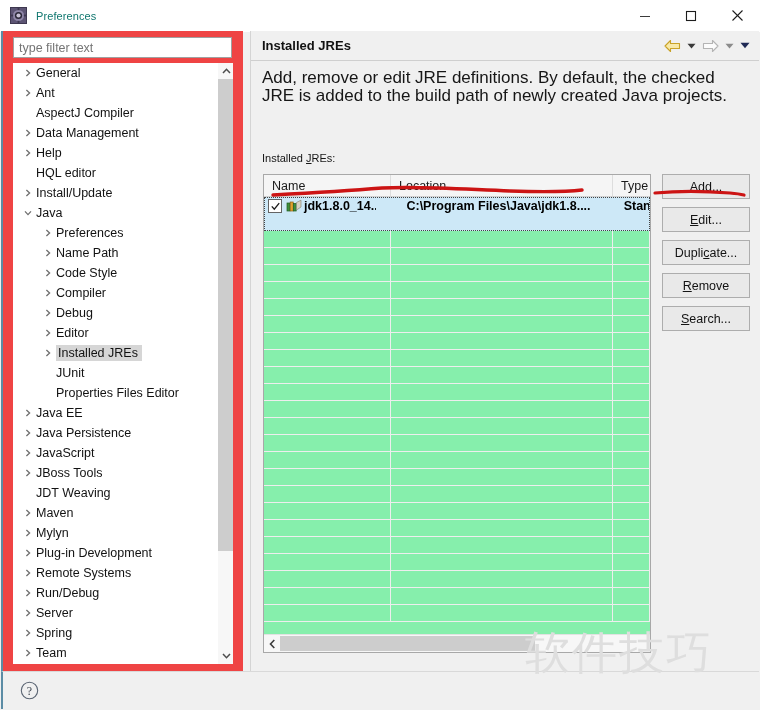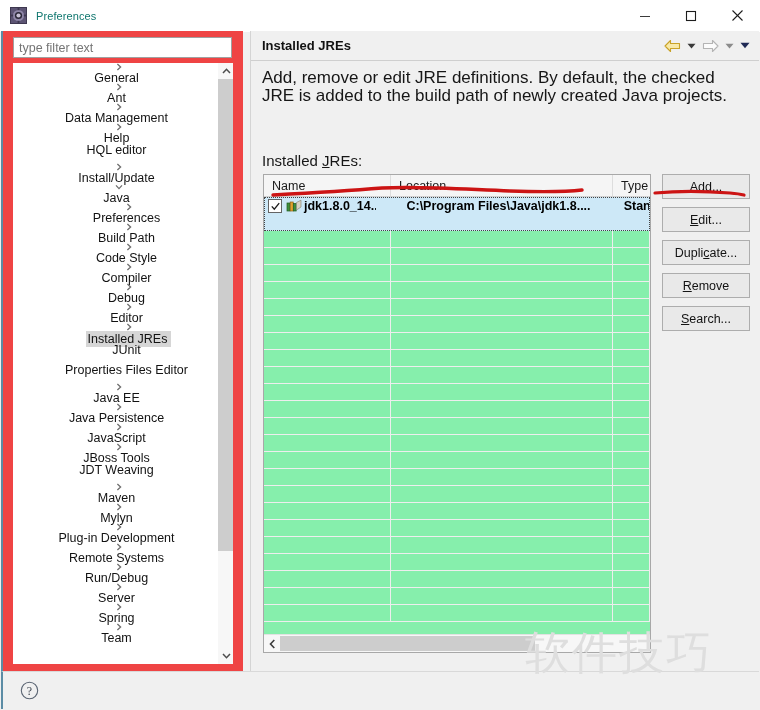--- a/index.html
+++ b/index.html
@@ -75,21 +75,20 @@
     width: 204px; height: 601px;
     background: #ffffff;
   }
   .tree-item {
     height: 20px;
     display: flex; align-items: center;
     font-size: 12.5px;
     color: #121212;
     white-space: nowrap;
     cursor: default;
-    flex-direction: column;
   }
   .tree-item .arrow {
     width: 16px; min-width: 16px;
     display: flex; align-items: center; justify-content: center;
     color: #777777;
   }
   .tree-item .arrow svg { display: block; }
   .tree-item .lbl { padding-right: 4px; }
   .tree-item.sel .lbl {
     background: #d6d6d6;
@@ -145,21 +144,21 @@
   .navbtn.caret { width: 14px; }
 
   #desc {
     position: absolute; left: 11px; top: 38px;
     width: 480px;
     font-size: 17px; color: #161616;
     line-height: 18px;
   }
   #list-label {
     position: absolute; left: 11px; top: 121px;
-    font-size: 15px; color: #161616;
+    font-size: 11px; color: #161616;
   }
 
   
   #table-box {
     position: absolute; left: 12px; top: 143px;
     width: 388px; height: 479px;
     background: #86efac;
     border: 1px solid #a8a8a8;
     box-sizing: border-box;
     overflow: hidden;
@@ -335,20 +334,24 @@
           </div>
           <div class="tree-item depth0">
             <span class="arrow">
               <svg width="8" height="8" viewBox="0 0 8 8">
                 <polyline points="2.4,1 5.6,4 2.4,7" fill="none" stroke="#6f6f6f" stroke-width="1.3"></polyline>
               </svg>
             </span>
             <span class="lbl">Ant</span>
           </div>
           <div class="tree-item depth0">
+            <span class="arrow"></span>
+            <span class="lbl">AspectJ Compiler</span>
+          </div>
+          <div class="tree-item depth0">
             <span class="arrow">
               <svg width="8" height="8" viewBox="0 0 8 8">
                 <polyline points="2.4,1 5.6,4 2.4,7" fill="none" stroke="#6f6f6f" stroke-width="1.3"></polyline>
               </svg>
             </span>
             <span class="lbl">Data Management</span>
           </div>
           <div class="tree-item depth0">
             <span class="arrow">
               <svg width="8" height="8" viewBox="0 0 8 8">
@@ -384,21 +387,21 @@
               </svg>
             </span>
             <span class="lbl">Preferences</span>
           </div>
           <div class="tree-item depth1">
             <span class="arrow">
               <svg width="8" height="8" viewBox="0 0 8 8">
                 <polyline points="2.4,1 5.6,4 2.4,7" fill="none" stroke="#6f6f6f" stroke-width="1.3"></polyline>
               </svg>
             </span>
-            <span class="lbl">Build Path</span>
+            <span class="lbl">Name Path</span>
           </div>
           <div class="tree-item depth1">
             <span class="arrow">
               <svg width="8" height="8" viewBox="0 0 8 8">
                 <polyline points="2.4,1 5.6,4 2.4,7" fill="none" stroke="#6f6f6f" stroke-width="1.3"></polyline>
               </svg>
             </span>
             <span class="lbl">Code Style</span>
           </div>
           <div class="tree-item depth1">

